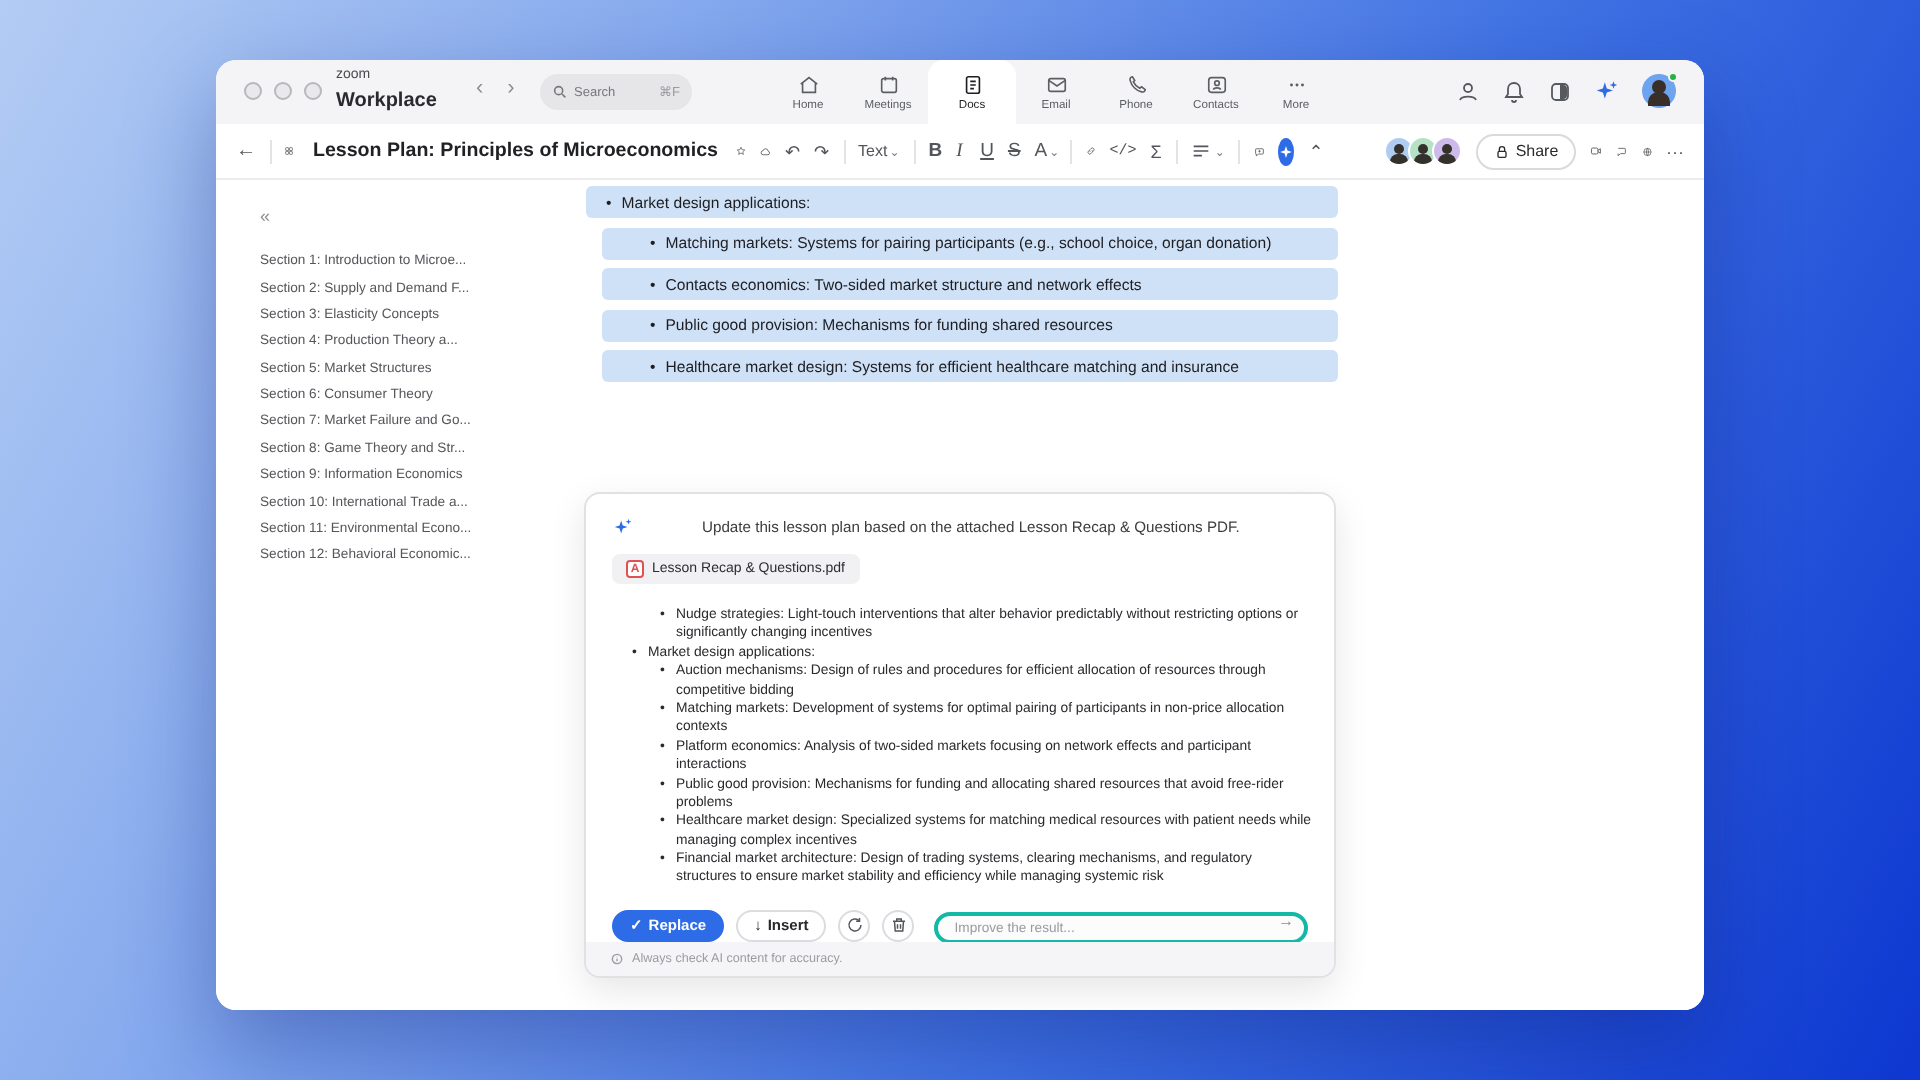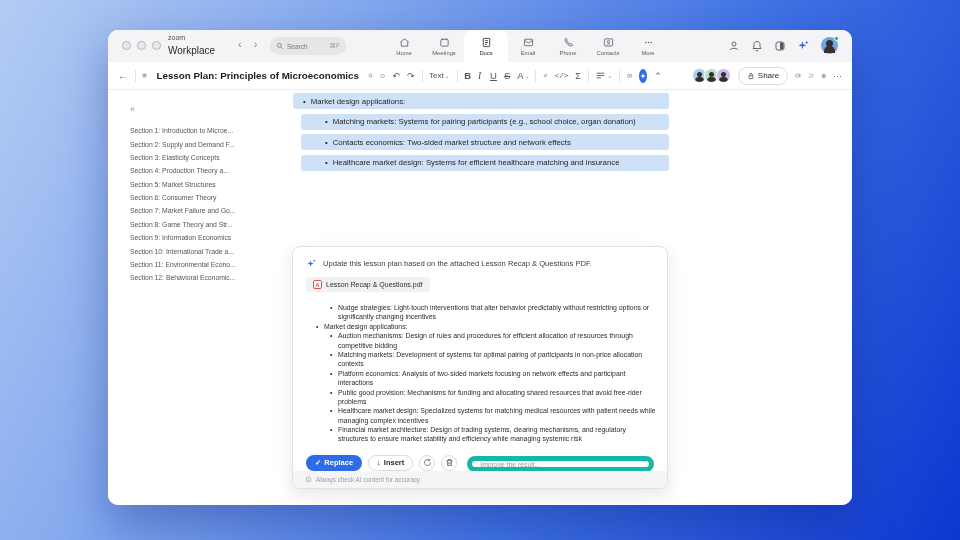--- a/index.html
+++ b/index.html
@@ -6,21 +6,21 @@
   html,body { width:960px; height:540px; overflow:hidden; font-family:"Liberation Sans", sans-serif; }
   .bg { width:960px; height:540px; background:linear-gradient(118deg,#b3ccf4 0%,#86aaee 28%,#4173e4 62%,#0d37d0 100%); position:relative; }
   .window { position:absolute; left:108px; top:30px; width:744px; height:475px; background:#fff; border-radius:10px; box-shadow:0 18px 45px rgba(10,30,120,.35); overflow:hidden; }
 
   
   .titlebar { position:absolute; left:0; top:0; width:100%; height:32px; background:#f4f4f6; }
   .lights { position:absolute; left:14px; top:11px; display:flex; gap:6px; }
   .light { width:9px; height:9px; border-radius:50%; border:1px solid #b7b7bc; background:#e9e9ec; }
   .brand { position:absolute; left:60px; top:4px; line-height:1; }
   .brand .z { font-size:7px; color:#4a4a4f; display:block; }
-  .brand .w { font-size:10px; font-weight:normal; color:#2a2a2e; }
+  .brand .w { font-size:10px; font-weight:bold; color:#2a2a2e; }
   .navarrows { position:absolute; left:130px; top:8px; display:flex; gap:12px; color:#8b8b90; font-size:11px; }
   .navarrows span { cursor:default; }
   .searchpill { position:absolute; left:162px; top:7px; width:76px; height:18px; background:#e6e6e9; border-radius:9px; display:flex; align-items:center; padding:0 6px; gap:3px; }
   .searchpill .ph { font-size:6.5px; color:#77777c; flex:1; }
   .searchpill .kbd { font-size:6.5px; color:#9a9aa0; }
   .tabs { position:absolute; left:276px; bottom:0; display:flex; align-items:flex-end; }
   .tab { width:40px; height:32px; display:flex; flex-direction:column; align-items:center; justify-content:center; gap:2px; color:#5b5e63; }
   .tab .tlabel { font-size:5.8px; }
   .tab.active { background:#fff; border-radius:8px 8px 0 0; color:#1f1f23; width:44px; }
   .tbright { position:absolute; right:14px; top:7px; display:flex; align-items:center; gap:11px; }
@@ -57,35 +57,35 @@
   .docrows { position:absolute; left:185px; top:3px; width:376px; display:flex; flex-direction:column; gap:4.5px; }
   .drow { background:#cfe1f7; border-radius:3px; height:16px; display:flex; align-items:center; font-size:7.8px; color:#1e1e22; }
   .drow.lv1 { padding-left:10px; }
   .drow.lv2 { margin-left:8px; padding-left:24px; }
   .drow::before { content:"•"; margin-right:5px; color:#1e1e22; }
 
   
   .aicard { position:absolute; left:184px; top:156px; width:376px; height:243px; background:#fff; border:1px solid #e1e1e5; border-radius:8px; box-shadow:0 6px 18px rgba(0,0,0,.10); }
   .aip { padding:11px 13px 0 13px; }
   .promptrow { display:flex; align-items:center; gap:6px; }
-  .prompt { font-size:7.6px; color:#3c3c41; }
+  .prompt { font-size:7.6px; color:#3c3c41;margin-left:28px; }
   .chip { margin-top:8px; display:inline-flex; align-items:center; gap:4px; background:#f1f1f4; border-radius:4px; padding:3px 7px; }
   .chip .pdfic { width:9px; height:9px; border:1px solid #e05252; border-radius:2px; color:#e05252; font-size:6px; font-weight:bold; display:flex; align-items:center; justify-content:center; background:#fff; }
   .chip .cname { font-size:7px; color:#2c2c31; }
   .bullets { margin-top:11px; width:352px; }
   .b { position:relative; font-size:6.9px; line-height:1.36; color:#2a2a2f; padding-left:8px; }
   .b::before { content:"•"; position:absolute; left:0; top:0; }
   .b.lv1 { margin-left:10px; }
   .b.lv2 { margin-left:24px; }
   .actions { display:flex; align-items:center; gap:6px; margin-top:9px; }
   .btn-replace { display:flex; align-items:center; gap:3px; background:#2e6be6; color:#fff; font-size:7.5px; font-weight:bold; border:none; border-radius:9px; height:16px; padding:0 9px; }
   .btn-insert { display:flex; align-items:center; gap:3px; background:#fff; color:#2a2a2e; font-size:7.5px; font-weight:bold; border:1px solid #dcdce0; border-radius:9px; height:16px; padding:0 8px; }
   .icbtn { width:16px; height:16px; border:1px solid #dcdce0; border-radius:8px; background:#fff; display:flex; align-items:center; justify-content:center; }
   .improve { flex:1; position:relative; margin-left:4px; }
-  .improve input { width:100%; height:16px; border:5px solid #14b8a6; border-radius:8px; font-size:6.8px; color:#55555b; padding:0 18px 0 8px; font-family:"Liberation Sans",sans-serif; background:#fcfcfd; }
+  .improve input { width:100%; height:16px; border:2px solid #14b8a6; border-radius:8px; font-size:6.8px; color:#55555b; padding:0 18px 0 8px; font-family:"Liberation Sans",sans-serif; background:#fcfcfd; }
   .improve input::placeholder { color:#9a9aa0; }
   .improve .send { position:absolute; right:7px; top:3px; font-size:8px; color:#8b8b90; }
   .aifooter { position:absolute; left:0; bottom:0; width:100%; height:17px; background:#f5f5f7; border-radius:0 0 7px 7px; display:flex; align-items:center; gap:4px; padding:0 12px; }
   .aifooter span { font-size:6.3px; color:#9c9ca2; }
 
   svg.ic { display:block; }
 </style>
 </head>
 <body>
 <div class="bg">
@@ -319,20 +319,21 @@
     <div class="docrows">
 
 
         <div class="drow lv1">Market design applications:</div>
 
 
         <div class="drow lv2">Matching markets: Systems for pairing participants (e.g., school choice, organ donation)</div>
 
         <div class="drow lv2">Contacts economics: Two-sided market structure and network effects</div>
 
+        <div class="drow lv2">Public good provision: Mechanisms for funding shared resources</div>
 
         <div class="drow lv2">Healthcare market design: Systems for efficient healthcare matching and insurance</div>
       </div>
 
     <div class="aicard">
       <div class="aip">
         <div class="promptrow">
           <svg class="ic" width="11" height="11" viewBox="0 0 24 24" fill="#2e6be6">
                 <path d="M10 5l1.7 5.3L17 12l-5.3 1.7L10 19l-1.7-5.3L3 12l5.3-1.7z"></path>
                 <path d="M18 3l.8 2.4L21.2 6.2l-2.4.8L18 9.4l-.8-2.4L14.8 6.2l2.4-.8z"></path>

